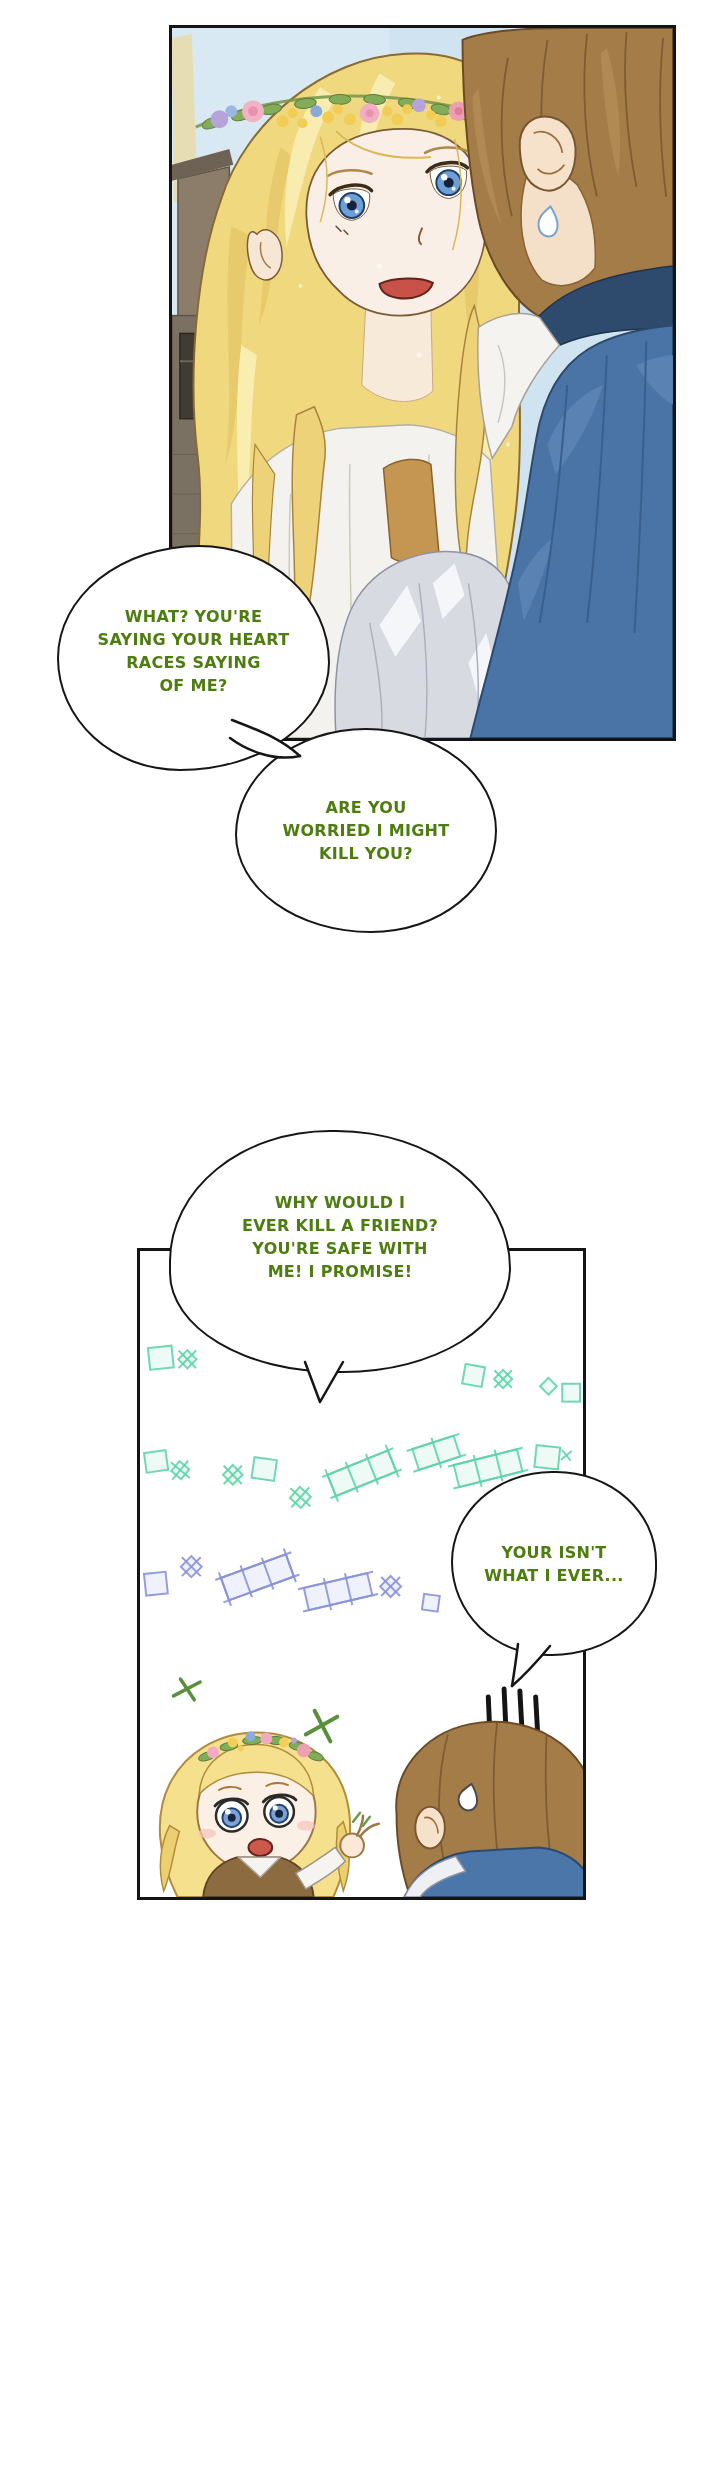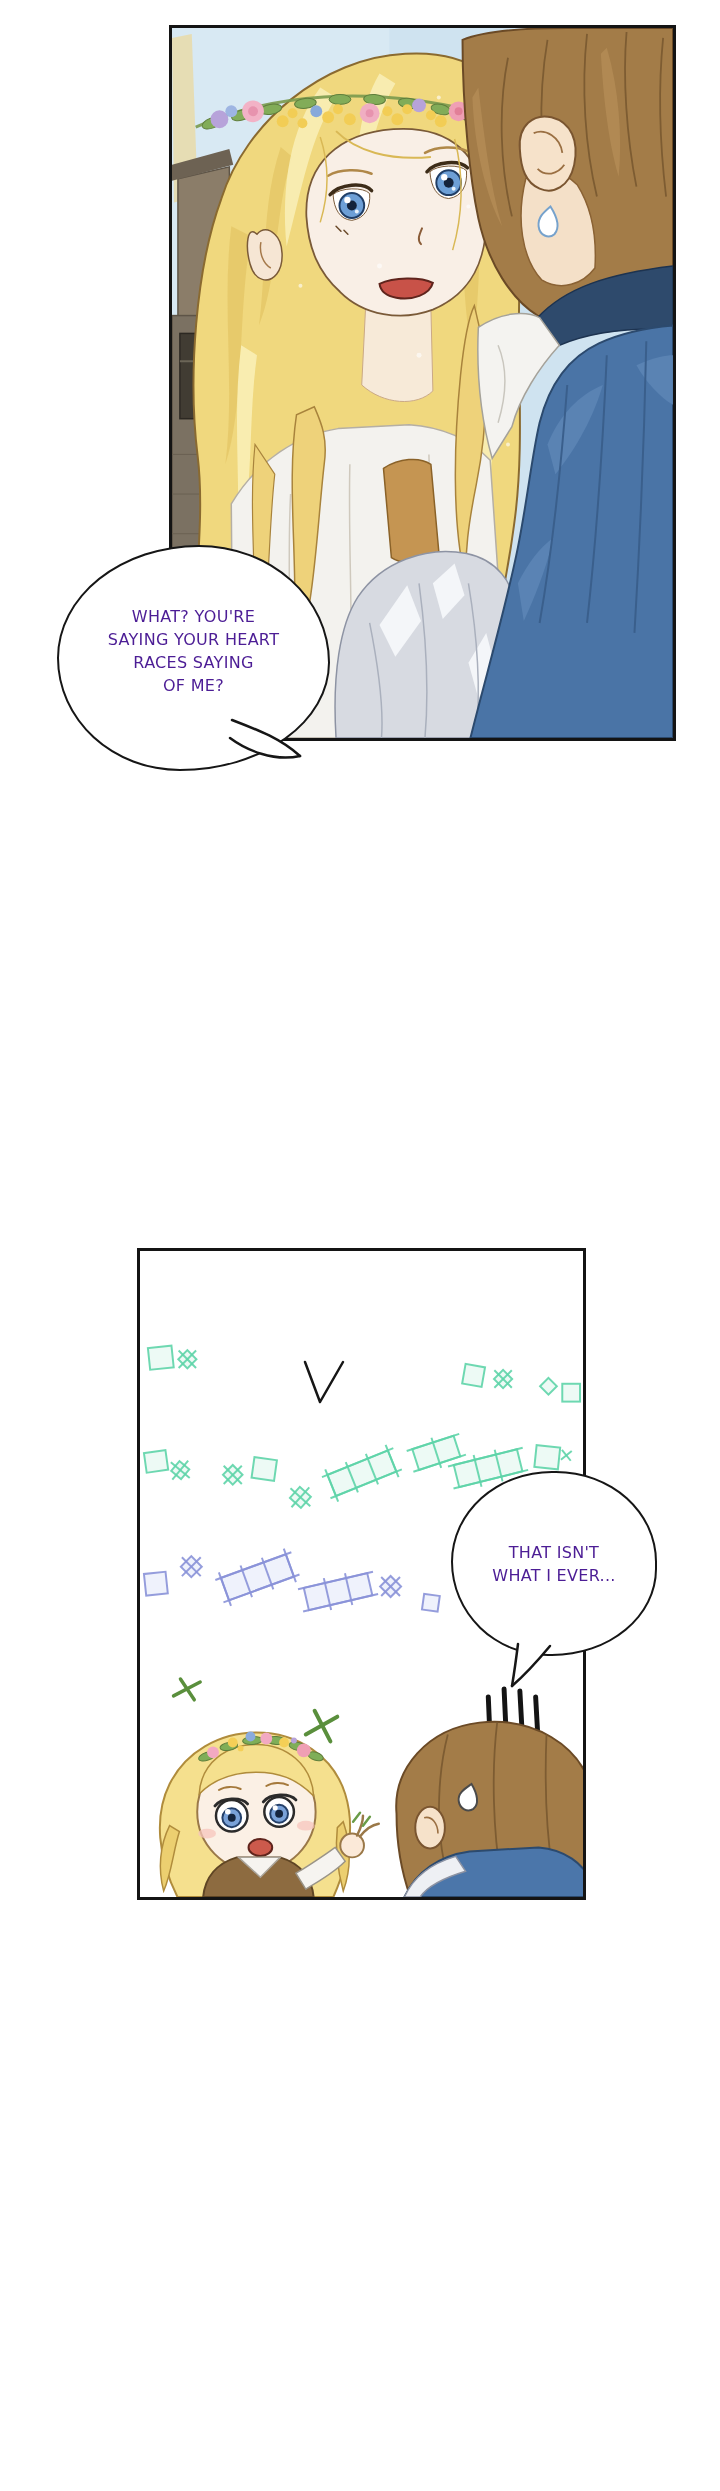--- a/index.html
+++ b/index.html
@@ -14,22 +14,22 @@
   }
   .panel svg{display:block;width:100%;height:100%;}
   #panel-top{left:169px;top:25px;width:507px;height:716px;}
   #panel-chibi{left:137px;top:1248px;width:449px;height:652px;}
   .bubble{
     position:absolute;background:#ffffff;border:2.5px solid #161616;
     box-sizing:border-box;display:flex;flex-direction:column;
     align-items:center;justify-content:center;text-align:center;z-index:5;
   }
   .bubble .line{
-    white-space:nowrap;font-weight:400;font-size:16px;line-height:23px;
-    letter-spacing:.3px;color:#4c1d95;
+    white-space:nowrap;font-weight:700;font-size:16px;line-height:23px;
+    letter-spacing:.3px;color:#4d7c0f;
   }
   .tail{position:absolute;z-index:6;}
   .tail svg{display:block;width:100%;height:100%;overflow:visible;}
   #bubble-1{left:57px;top:545px;width:273px;height:226px;border-radius:52% 48% 55% 45% / 50% 52% 48% 50%;padding-bottom:14px;}
   #tail-1{left:228px;top:714px;width:78px;height:58px;}
   #bubble-2{left:235px;top:728px;width:262px;height:205px;border-radius:50% 50% 48% 52% / 52% 50% 50% 48%;}
   #bubble-3{left:169px;top:1130px;width:342px;height:243px;border-radius:48% 52% 50% 50% / 55% 58% 44% 42%;padding-bottom:30px;}
   #tail-3{left:303px;top:1360px;width:44px;height:46px;}
   #bubble-4{left:451px;top:1471px;width:206px;height:185px;border-radius:50% 50% 52% 48% / 50% 50% 48% 52%;}
   #tail-4{left:510px;top:1642px;width:46px;height:46px;}
@@ -466,30 +466,41 @@
     <div class="line">OF ME?</div>
   </div>
   <div class="tail" id="tail-1">
     <svg viewBox="0 0 78 58">
       <path d="M4,6 C30,16 52,24 72,42 C46,48 18,36 2,24 Z" fill="#ffffff"></path>
       <path d="M4,6 C30,16 52,24 72,42" fill="none" stroke="#161616" stroke-width="2.5" stroke-linecap="round"></path>
       <path d="M72,42 C46,48 18,36 2,24" fill="none" stroke="#161616" stroke-width="2.5" stroke-linecap="round"></path>
     </svg>
   </div>
 
-
+  <div class="bubble" id="bubble-2">
+    <div class="line">ARE YOU</div>
+    <div class="line">WORRIED I MIGHT</div>
+    <div class="line">KILL YOU?</div>
+  </div>
+
+  <div class="bubble" id="bubble-3">
+    <div class="line">WHY WOULD I</div>
+    <div class="line">EVER KILL A FRIEND?</div>
+    <div class="line">YOU'RE SAFE WITH</div>
+    <div class="line">ME! I PROMISE!</div>
+  </div>
   <div class="tail" id="tail-3">
     <svg viewBox="0 0 44 46">
       <path d="M2,2 L17,42 L40,2 Z" fill="#ffffff"></path>
       <path d="M2,2 L17,42 M40,2 L17,42" fill="none" stroke="#161616" stroke-width="2.5" stroke-linecap="round"></path>
     </svg>
   </div>
 
   <div class="bubble" id="bubble-4">
-    <div class="line">THAT ISN'T</div>
+    <div class="line">YOUR ISN'T</div>
     <div class="line">WHAT I EVER...</div>
   </div>
   <div class="tail" id="tail-4">
     <svg viewBox="0 0 46 46">
       <path d="M8,2 C6,18 4,32 2,44 C16,32 30,16 40,4 Z" fill="#ffffff"></path>
       <path d="M8,2 C6,18 4,32 2,44" fill="none" stroke="#161616" stroke-width="2.5" stroke-linecap="round"></path>
       <path d="M2,44 C16,32 30,16 40,4" fill="none" stroke="#161616" stroke-width="2.5" stroke-linecap="round"></path>
     </svg>
   </div>
 

